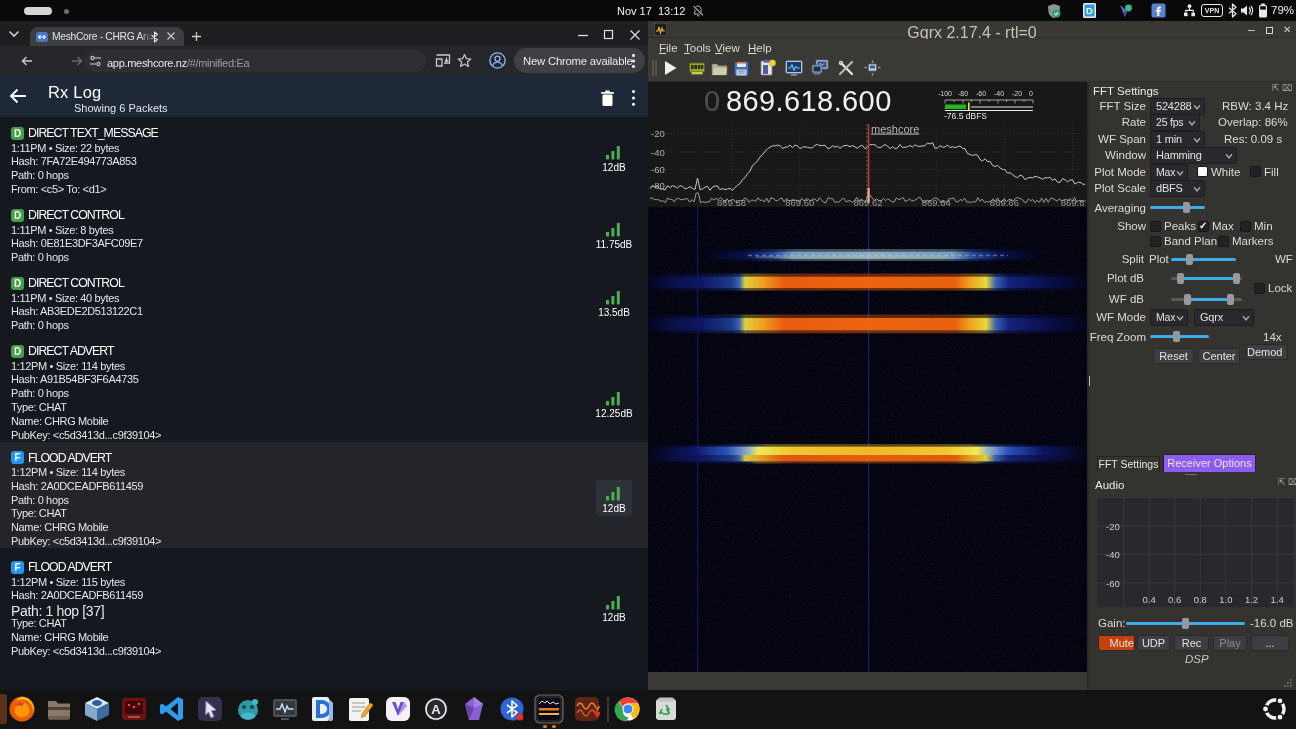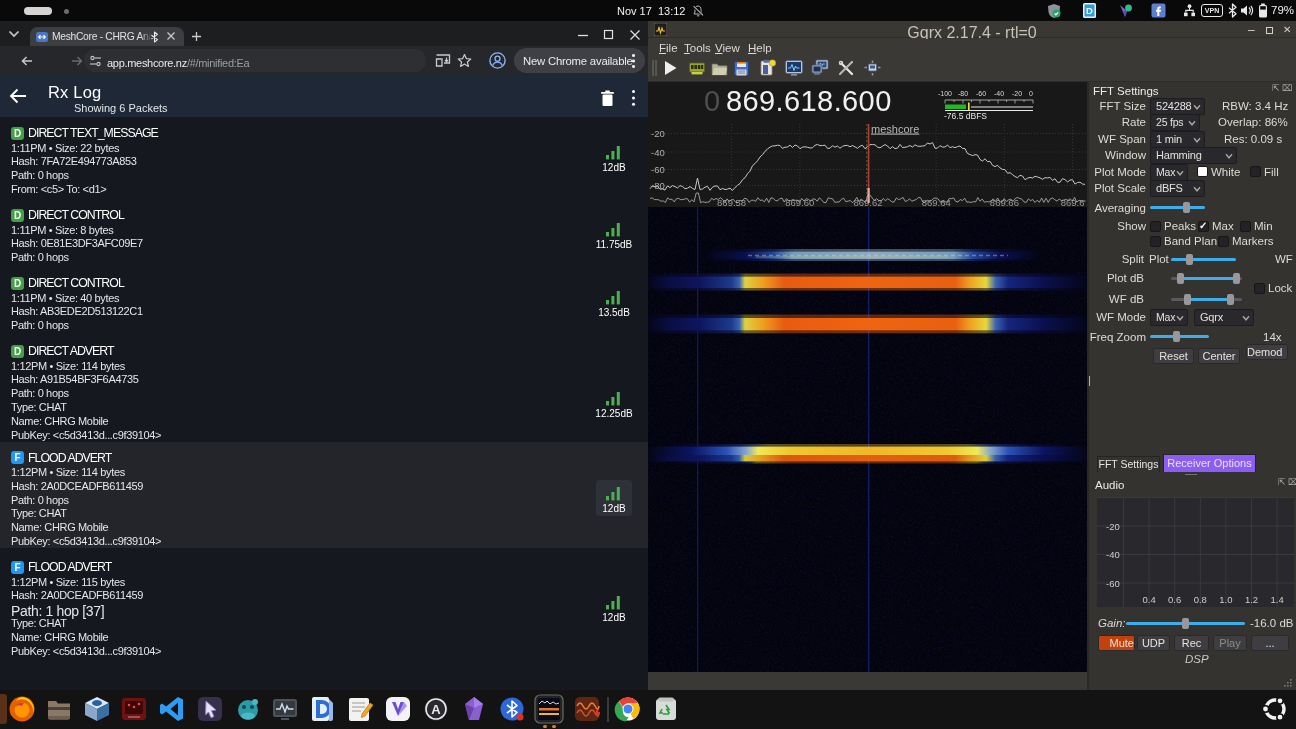--- a/index.html
+++ b/index.html
@@ -537,21 +537,21 @@
         <text x="9" y="61">-40</text>
         <text x="9" y="89.5">-60</text>
 <text x="52.1" y="106" text-anchor="middle">0.4</text>
 <text x="77.7" y="106" text-anchor="middle">0.6</text>
 <text x="103.3" y="106" text-anchor="middle">0.8</text>
 <text x="128.9" y="106" text-anchor="middle">1.0</text>
 <text x="154.5" y="106" text-anchor="middle">1.2</text>
 <text x="180.1" y="106" text-anchor="middle">1.4</text>
 </g>
     </svg>
-<div style="position:absolute;left:1098px;top:616.5px;font-size:11.5px;color:#dedbd6;white-space:nowrap;font-style:italic;">Gain:</div>
+<div style="position:absolute;left:1098px;top:616.5px;font-size:11.5px;color:#dedbd6;white-space:nowrap;">Gain:</div>
 <div style="position:absolute;left:1126px;top:621.5px;width:119px;height:3px;background:#3daee9;border-radius:1.5px"></div>
     <div style="position:absolute;left:1182px;top:617.5px;width:7px;height:11px;background:#98989c;border-radius:2px"></div>
 <div style="position:absolute;left:1250px;top:616.5px;font-size:11.5px;color:#dedbd6;white-space:nowrap;">-16.0 dB</div>
 <div style="position:absolute;left:1098px;top:635px;width:37px;height:16px;background:#c2410c;border:1px solid #29292c;border-radius:2.5px;color:#e6e3de;font-size:11px;text-align:right;line-height:14px">Mute</div>
 <div style="position:absolute;left:1137px;top:635px;width:33px;height:16px;background:#3e3d41;border:1px solid #29292c;border-radius:2.5px;color:#e6e3de;font-size:11px;text-align:center;line-height:14px">UDP</div>
 <div style="position:absolute;left:1174px;top:635px;width:35px;height:16px;background:#3e3d41;border:1px solid #29292c;border-radius:2.5px;color:#e6e3de;font-size:11px;text-align:center;line-height:14px">Rec</div>
 <div style="position:absolute;left:1213px;top:635px;width:34px;height:16px;background:#3e3d41;border:1px solid #29292c;border-radius:2.5px;color:#8e8c88;font-size:11px;text-align:center;line-height:14px">Play</div>
 <div style="position:absolute;left:1251px;top:635px;width:38px;height:16px;background:#3e3d41;border:1px solid #29292c;border-radius:2.5px;color:#e6e3de;font-size:11px;text-align:center;line-height:14px">...</div>
 <div style="position:absolute;left:1185px;top:653px;font-size:11.5px;color:#cac7c2;white-space:nowrap;font-style:italic">DSP</div>
 <svg class="abs" style="left:1284px;top:679px" width="8" height="8" viewBox="0 0 8 8">

